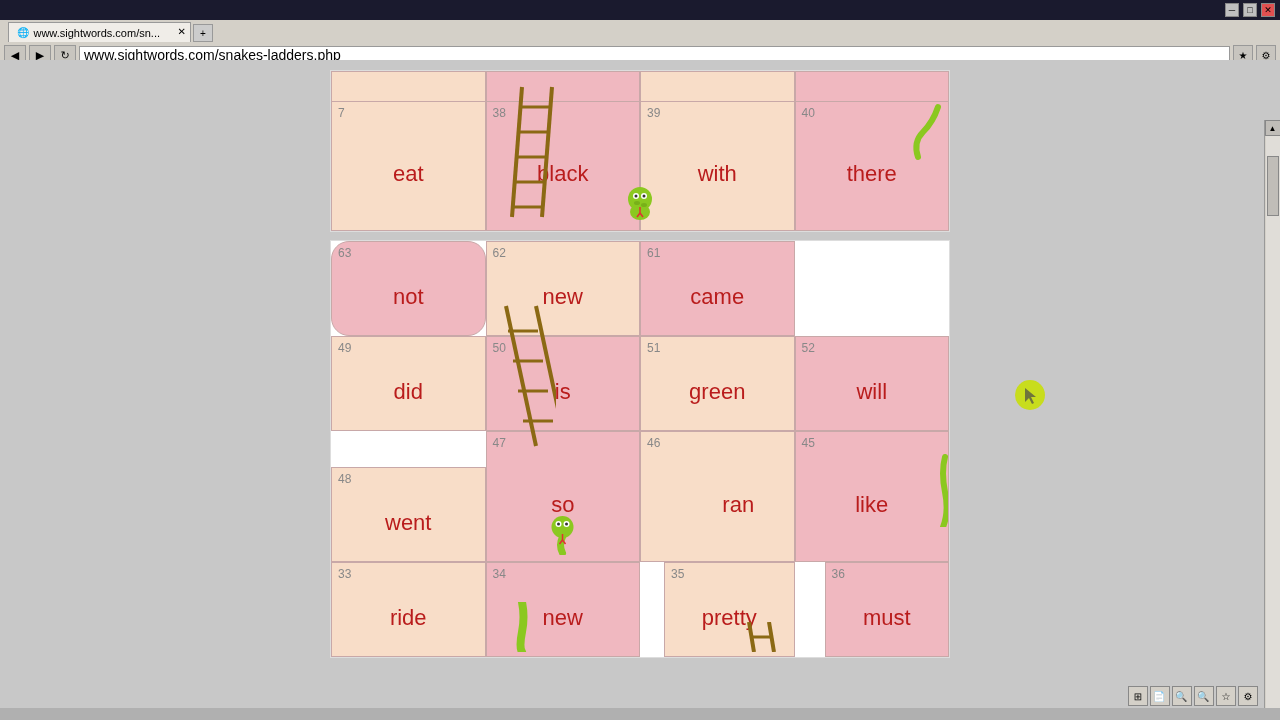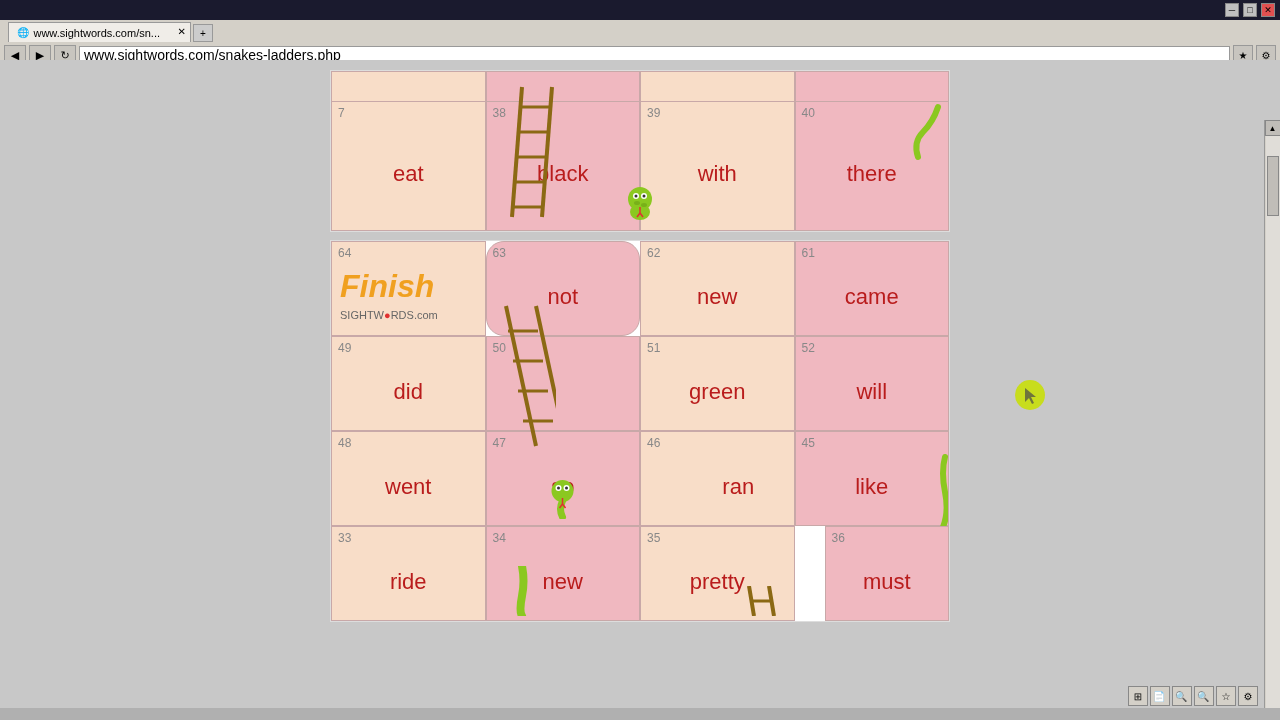--- a/index.html
+++ b/index.html
@@ -342,29 +342,20 @@
             <ellipse cx="29" cy="28" rx="3" ry="2" fill="#6da016" opacity="0.6"></ellipse>
           </svg>
         </div>
       </div>
     </div>
 
     <div class="board-section">
 
       <div class="board-grid" style="position:relative;">
 
-        <div class="cell cell-peach finish-cell" style="min-height:95px;">
-          <span class="cell-num">64</span>
-          <div style="margin-top:18px;">
-            <div class="finish-text">Finish</div>
-            <div style="font-size:11px;color:#666;margin-top:4px;">
-              SIGHTW<span style="color:#e03030;font-weight:bold;">●</span>RDS.com
-            </div>
-          </div>
-        </div>
 
         <div class="cell cell-pink" style="min-height:95px;border-radius:18px;">
           <span class="cell-num">63</span>
           <div class="cell-word">not</div>
         </div>
 
         <div class="cell cell-peach" style="min-height:95px;">
           <span class="cell-num">62</span>
           <div class="cell-word">new</div>
         </div>
@@ -384,33 +375,34 @@
         </svg>
       </div>
 
       <div class="board-grid" style="position:relative;">
         <div class="cell cell-peach" style="min-height:95px;">
           <span class="cell-num">49</span>
           <div class="cell-word">did</div>
         </div>
         <div class="cell cell-pink" style="min-height:95px;">
           <span class="cell-num">50</span>
+          <div class="cell-word">is</div>
         </div>
         <div class="cell cell-peach" style="min-height:95px;">
           <span class="cell-num">51</span>
           <div class="cell-word">green</div>
         </div>
         <div class="cell cell-pink" style="min-height:95px;">
           <span class="cell-num">52</span>
           <div class="cell-word">will</div>
         </div>
       </div>
 
       <div class="board-grid" style="position:relative;">
-        <div class="cell cell-peach" style="min-height:95px;">
+        <div class="cell cell-peach" style="min-height:95px;margin-top:36px;">
           <span class="cell-num">48</span>
           <div class="cell-word">went</div>
         </div>
         <div class="cell cell-pink" style="min-height:95px;position:relative;">
           <span class="cell-num">47</span>
           <div class="cell-word">so</div>
 
           <div style="position:absolute;bottom:2px;left:50%;transform:translateX(-50%);">
             <svg width="45" height="50" viewBox="0 0 45 50">
 
@@ -452,21 +444,21 @@
         <div class="cell cell-pink" style="min-height:95px;position:relative;">
           <span class="cell-num">34</span>
           <div class="cell-word">new</div>
 
           <div style="position:absolute;bottom:0;left:20px;">
             <svg width="30" height="50" viewBox="0 0 30 50">
               <path d="M15 0 Q18 15 15 30 Q12 45 15 50" stroke="#8BC820" stroke-width="8" fill="none" stroke-linecap="round"></path>
             </svg>
           </div>
         </div>
-        <div class="cell cell-peach" style="min-height:95px;position:relative;">
+        <div class="cell cell-peach" style="min-height:95px;position:relative;margin-left:24px;">
           <span class="cell-num">35</span>
           <div class="cell-word">pretty</div>
 
           <div style="position:absolute;bottom:0;right:10px;">
             <svg width="40" height="30" viewBox="0 0 40 30">
               <line x1="5" y1="0" x2="10" y2="30" stroke="#8B6914" stroke-width="4"></line>
               <line x1="25" y1="0" x2="30" y2="30" stroke="#8B6914" stroke-width="4"></line>
               <line x1="6" y1="15" x2="26" y2="15" stroke="#8B6914" stroke-width="3"></line>
             </svg>
           </div>

